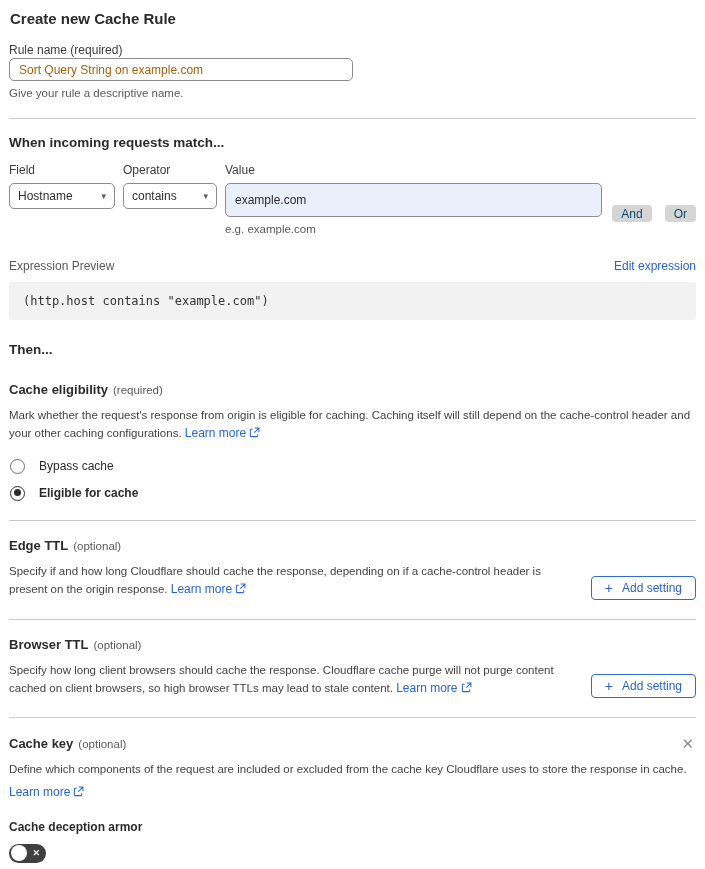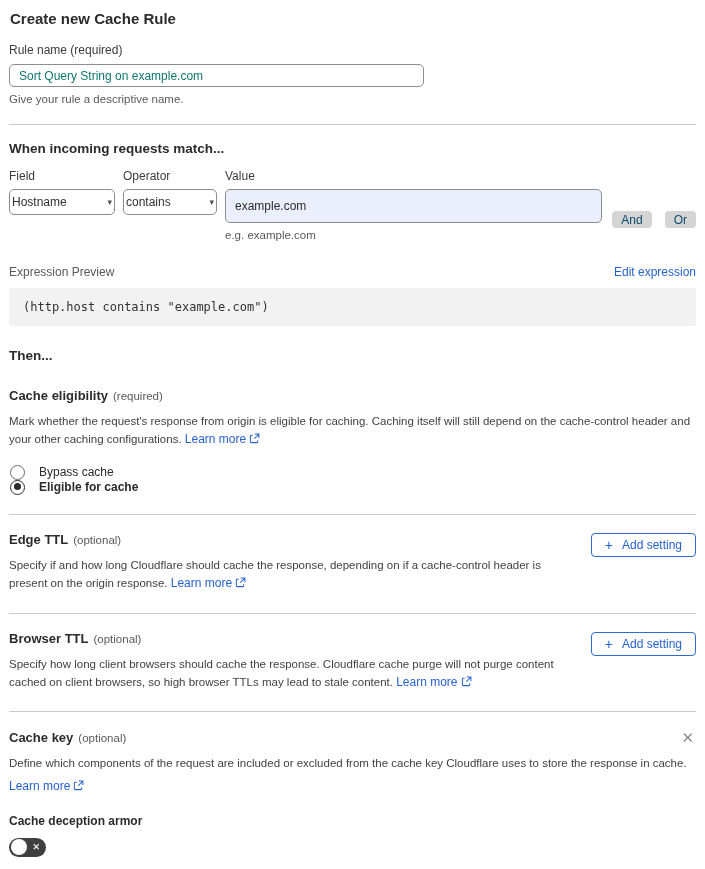--- a/index.html
+++ b/index.html
@@ -8,38 +8,38 @@
     font-family: "Liberation Sans", sans-serif;
     color: #313131;
     width: 705px; height: 869px; overflow: hidden;
   }
   .container { padding: 8px 9px 0 9px; }
 
   .page-title { font-size: 15px; font-weight: 700; margin: 2px 0 16px 1px; color: #2b2b2b; }
 
   .field-label { font-size: 12px; color: #3c3c3c; }
   .text-input {
-    width: 415px; height: 23px; border: 1px solid #8d8d8d; border-radius: 5px;
-    font-family: "Liberation Sans", sans-serif; font-size: 12px; color: #0f766e;
-    padding: 0 9px; margin-top: 7px; background: #fff;
+    width: 344px; height: 23px; border: 1px solid #8d8d8d; border-radius: 5px;
+    font-family: "Liberation Sans", sans-serif; font-size: 12px; color: #a16207;
+    padding: 0 9px; margin-top: 1px; background: #fff;
   }
   .hint { font-size: 11.5px; color: #595959; margin-top: 6px; }
 
   .divider { border: none; border-top: 1px solid #c9c9c9; margin: 19px 0 0 0; }
 
   .section-heading { font-size: 13.5px; font-weight: 700; color: #2b2b2b; margin-top: 16px; }
 
   .match-row { display: flex; margin-top: 13px; gap: 8px; align-items: flex-start; }
   .col-field { width: 106px; }
   .col-operator { width: 94px; }
   .col-value { flex: 1; }
   .dropdown {
     margin-top: 6px; height: 26px; border: 1px solid #8d8d8d; border-radius: 5px;
     display: flex; align-items: center; justify-content: space-between;
-    padding: 0 2px; font-size: 12px; background: #fff; cursor: pointer;
+    padding: 0 8px; font-size: 12px; background: #fff; cursor: pointer;
   }
   .chevron { font-size: 9px; color: #555; }
   .value-input {
     margin-top: 6px; height: 26px; width: 100%; border: 1px solid #8d8d8d; border-radius: 5px;
     background: #e9f0fb; padding: 16px 9px; font-size: 12px; color: #2b2b2b;
     font-family: "Liberation Sans", sans-serif;
   }
   .conj-buttons { display: flex; gap: 13px; margin-top: 24px; margin-left: 2px; }
   .conj-btn {
     background: #d5d5d5; color: #0c4a6e; border: none; border-radius: 4px;
@@ -67,21 +67,21 @@
     background: #fff; flex: 0 0 auto; position: relative; cursor: pointer;
   }
   .radio.selected { border-color: #2b2b2b; }
   .radio.selected::after {
     content: ""; position: absolute; left: 2.5px; top: 2.5px;
     width: 7px; height: 7px; border-radius: 50%; background: #2b2b2b;
   }
   .radio-label { font-size: 12px; color: #2b2b2b; }
   .radio-label.bold { font-weight: 700; }
 
-  .setting-row { display: flex; justify-content: space-between; align-items: flex-start; margin-top: 15px; }
+  .setting-row { display: flex; justify-content: space-between; align-items: flex-end; margin-top: 15px; }
   .setting-left { max-width: 552px; }
   .add-btn {
     border: 1px solid #2f6bd0; color: #2763ce; background: #fff; border-radius: 4px;
     font-size: 12px; font-family: "Liberation Sans", sans-serif;
     padding: 0 13px; height: 24px; display: flex; align-items: center; gap: 9px;
     cursor: pointer; margin-top: 3px;
   }
   .add-btn .plus { font-size: 14px; font-weight: 400; }
 
   .cachekey-header { display: flex; justify-content: space-between; align-items: flex-start; margin-top: 16px; }
@@ -159,21 +159,21 @@
       <span>Mark whether the request's response from origin is eligible for caching. Caching itself will still depend on the cache-control header and your other caching configurations.</span>
       <a class="link">Learn more</a><span class="ext-icon"><svg width="11" height="11" viewBox="0 0 12 12">
             <path d="M4 2.5 H2.4 C1.8 2.5 1.5 2.8 1.5 3.4 V9.6 C1.5 10.2 1.8 10.5 2.4 10.5 H8.6 C9.2 10.5 9.5 10.2 9.5 9.6 V8" stroke="#2763ce" stroke-width="1.1" fill="none"></path>
             <path d="M6.2 1.2 H10.8 V5.8 M10.5 1.5 L5.8 6.2" stroke="#2763ce" stroke-width="1.1" fill="none"></path>
           </svg></span>
     </div>
     <div class="radio-row">
       <span class="radio"></span>
       <span class="radio-label">Bypass cache</span>
     </div>
-    <div class="radio-row" style="margin-top:0;">
+    <div class="radio-row" style="margin-top:12px;">
       <span class="radio selected"></span>
       <span class="radio-label bold">Eligible for cache</span>
     </div>
   </div>
 
   <hr class="divider">
 
   <div class="setting-row">
     <div class="setting-left">
       <span class="sub-title">Edge TTL</span><span class="qualifier">(optional)</span>

